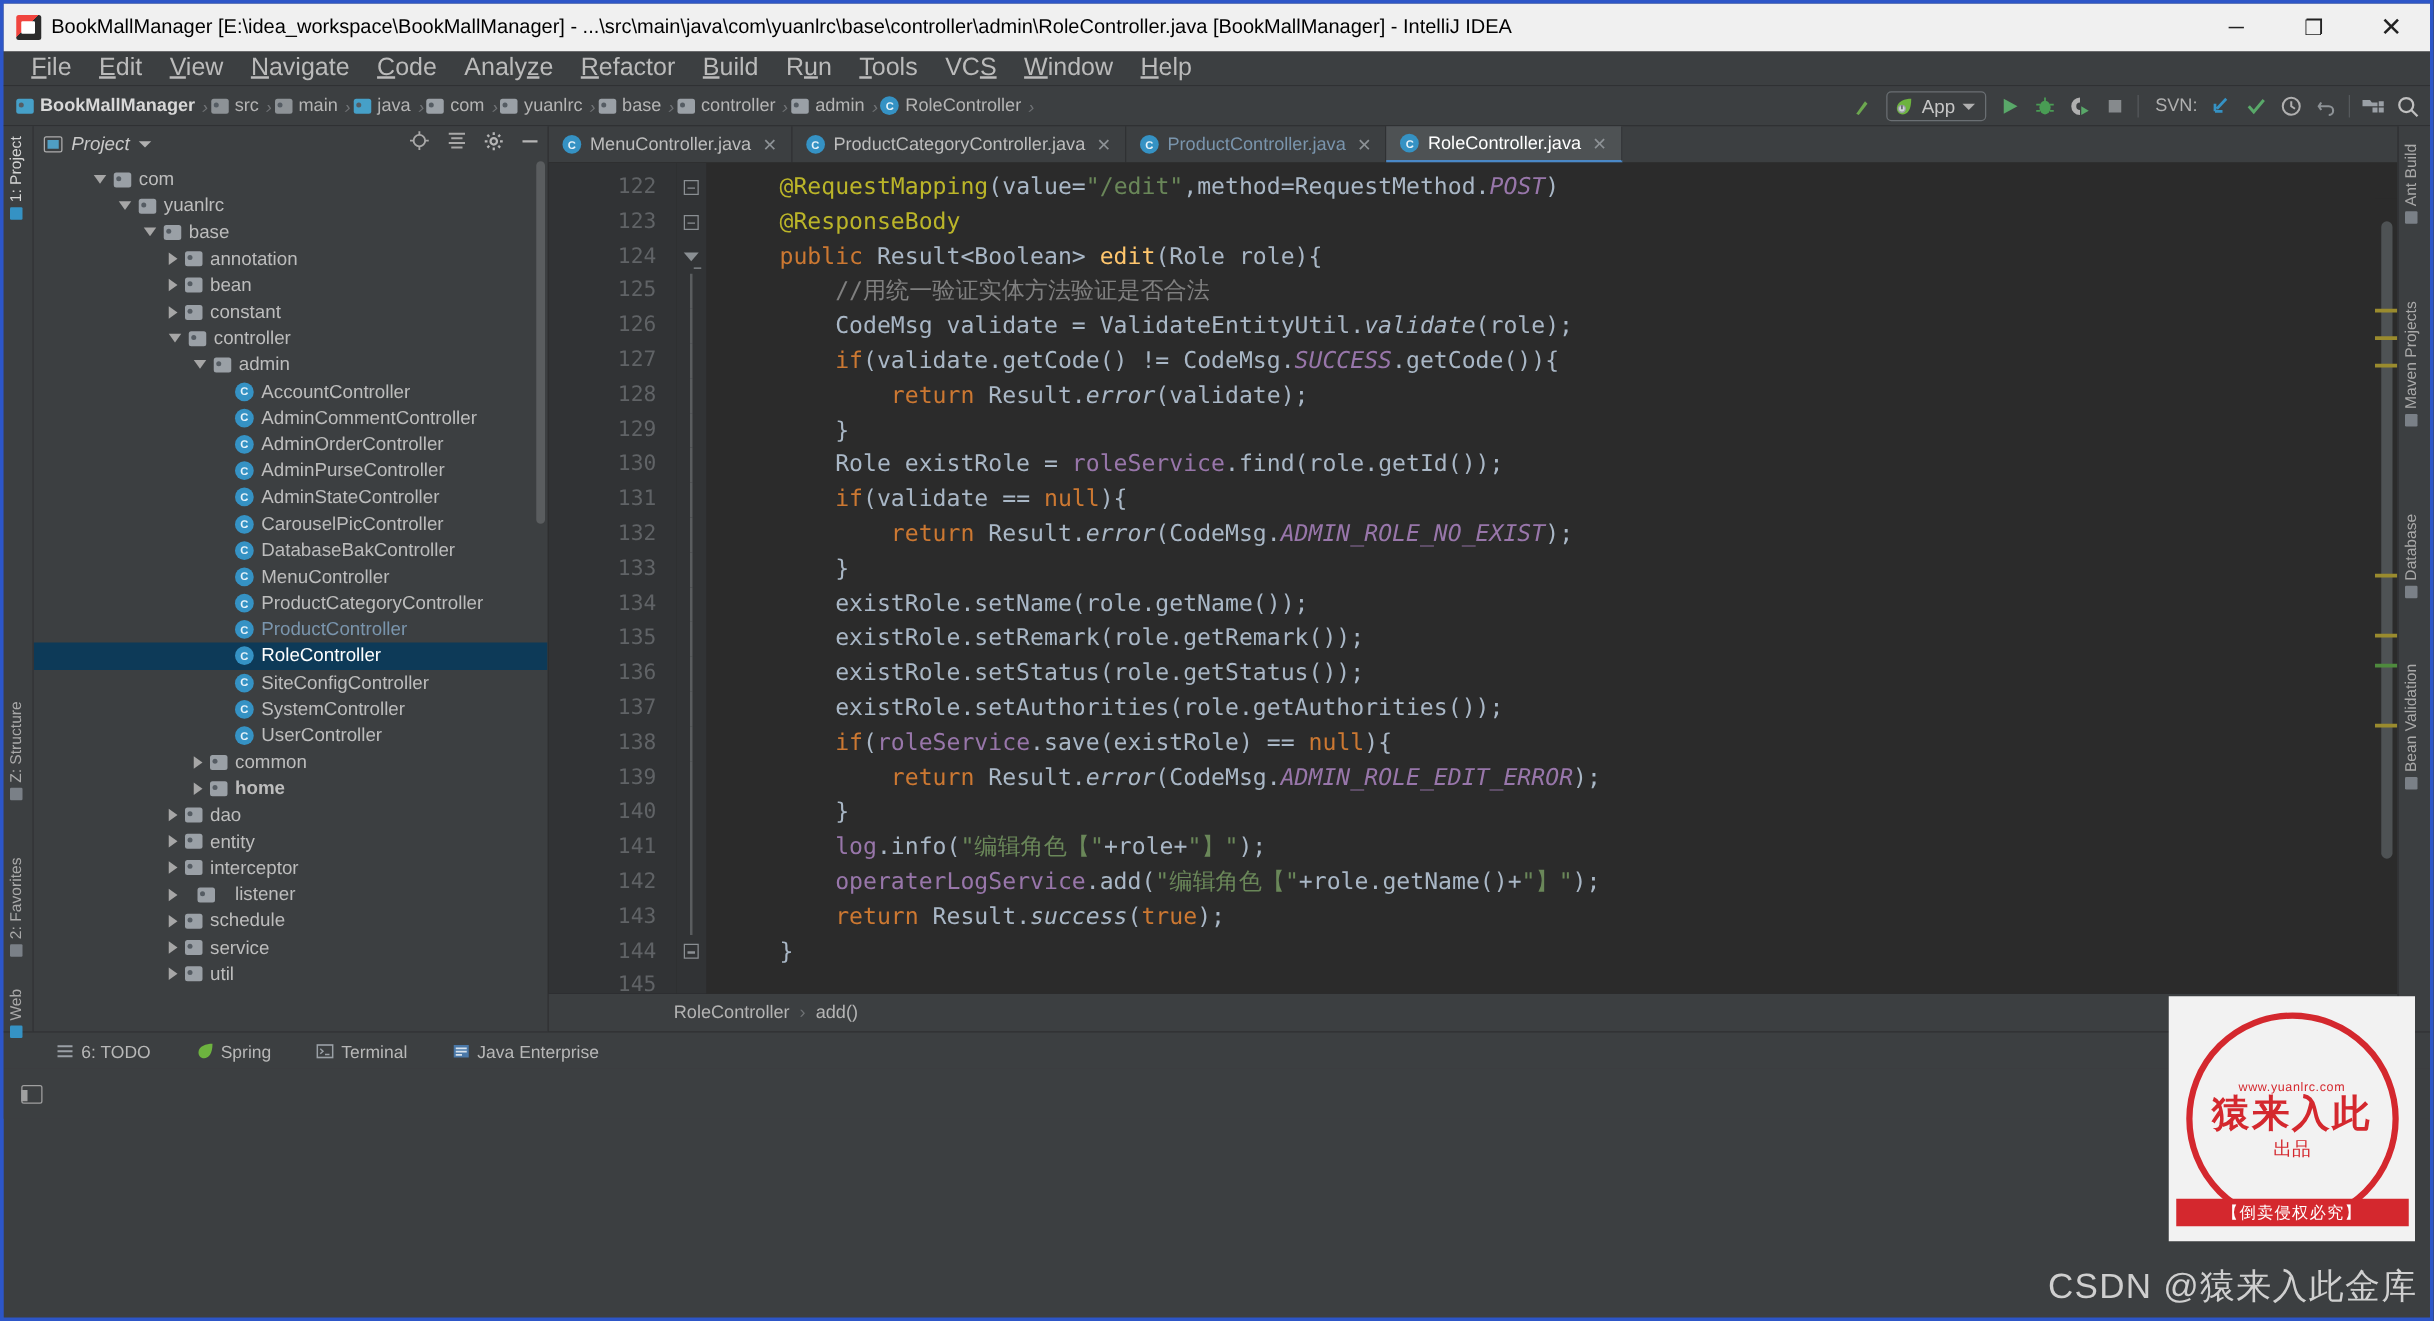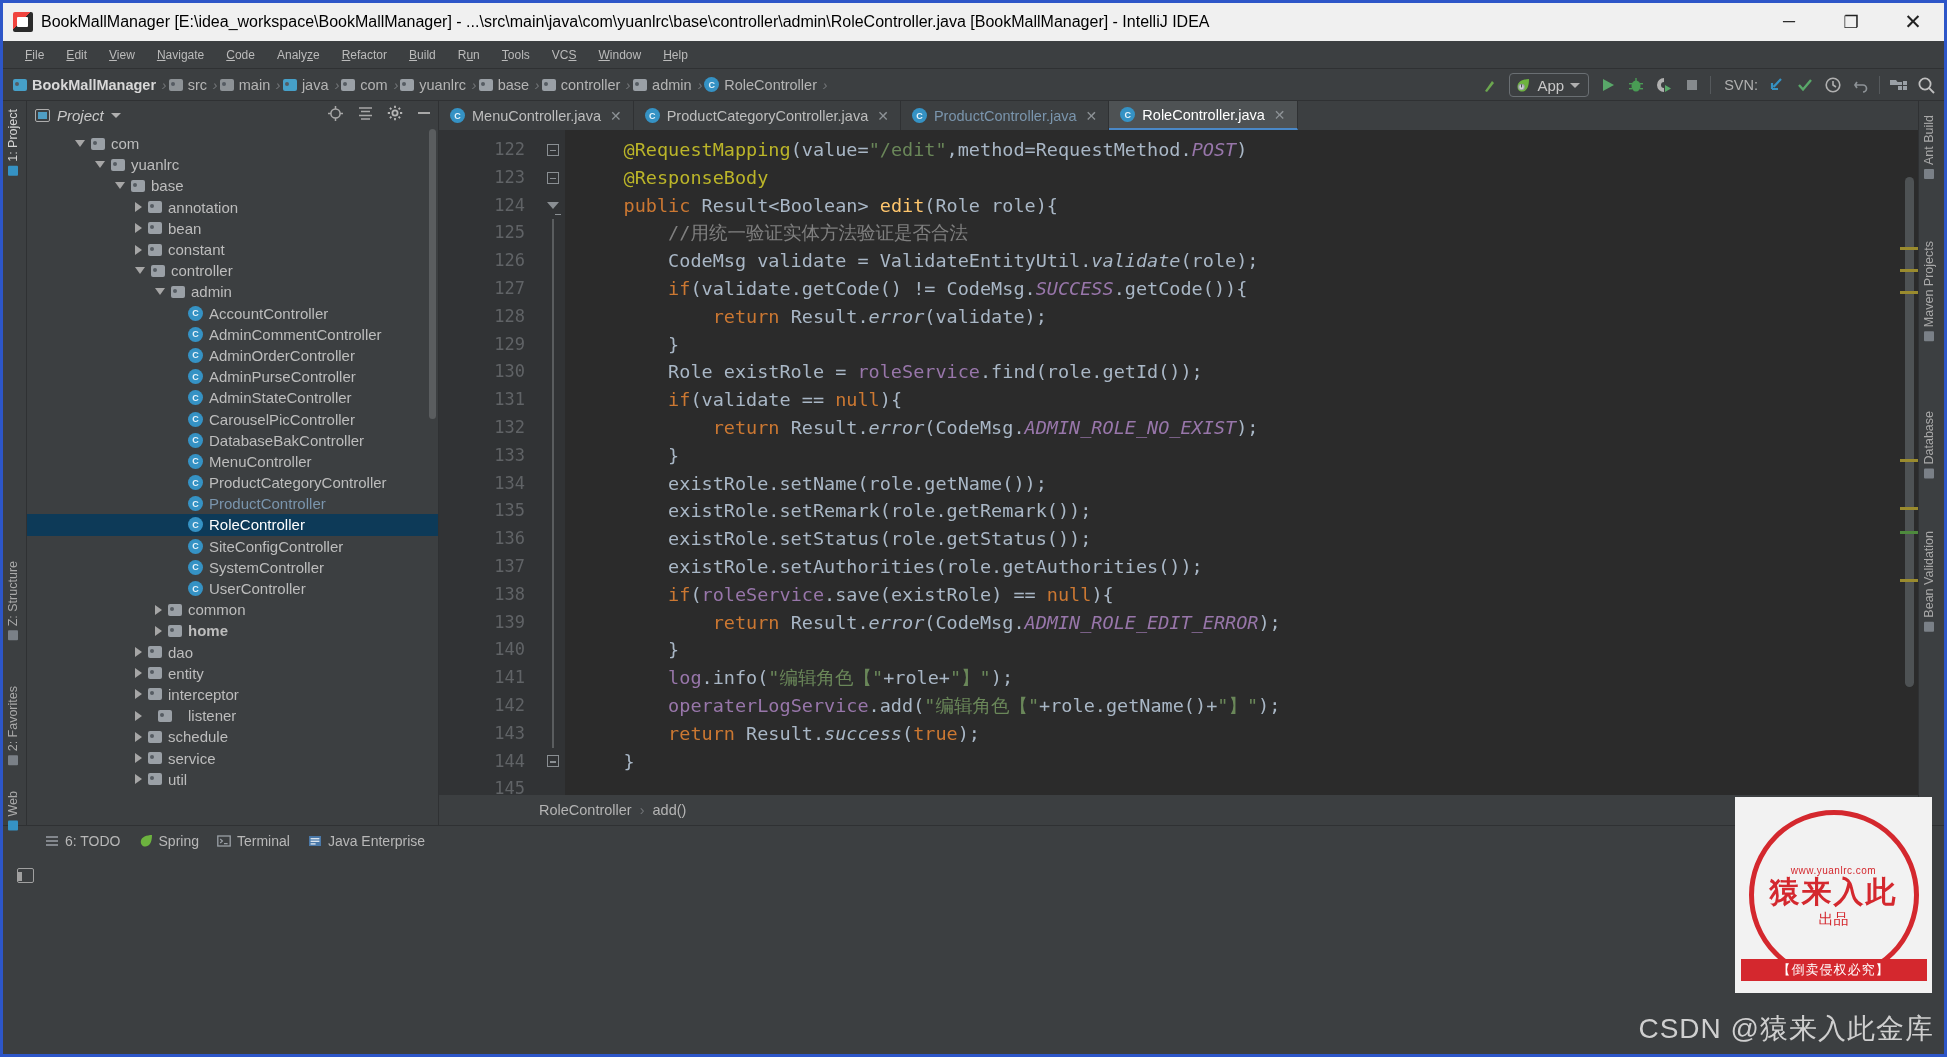--- a/index.html
+++ b/index.html
@@ -19,21 +19,21 @@
              background:#fff; border-radius:1px; }
   .tb-title { font-size:16px; color:#000; white-space:nowrap; overflow:hidden; }
   .winbtns { position:absolute; right:0; top:0; height:38px; display:flex; }
   .winbtn { width:62px; height:38px; display:flex; align-items:center; justify-content:center;
             color:#222; font-size:17px; }
   .winbtn.close { font-size:21px; }
 
   
   .menubar { height:28px; background:#3c3f41; display:flex; align-items:center;
              padding-left:12px; gap:2px; border-bottom:1px solid #2f3133; }
-  .menu-item { font-size:12px; color:#bbbbbb; padding:2px 10px; white-space:nowrap; }
+  .menu-item { font-size:20px; color:#bbbbbb; padding:2px 10px; white-space:nowrap; }
   .menu-item u { text-decoration:underline; }
 
   
   .toolbar { height:32px; background:#3c3f41; display:flex; align-items:center;
              padding-left:10px; position:relative; border-bottom:1px solid #2f3133; }
   .crumb { display:flex; align-items:center; gap:5px; font-size:14.5px; color:#b4b4b4;
            padding-right:4px; white-space:nowrap; }
   .crumb.bold { color:#d8d8d8; font-weight:bold; }
   .crumb-sep { color:#6f7275; font-size:14px; margin:0 2px; transform:skewX(-12deg);}
   .ficon { width:14px;height:12px; background:#9aa0a6; border-radius:2px; position:relative; flex:none;}
@@ -140,21 +140,21 @@
   
   .edcrumb { height:30px; background:#3c3f41; display:flex; align-items:center;
              padding-left:100px; gap:8px; font-size:14.5px; color:#b4b4b4; flex:none; }
 
   
   .rightstrip { width:26px; background:#3c3f41; flex:none; position:relative;
                 border-left:1px solid #2f3133; }
 
   
   .statusbar { height:30px; background:#3c3f41; display:flex; align-items:center;
-               gap:18px; padding-left:42px; border-top:1px solid #2f3133; }
+               gap:36px; padding-left:42px; border-top:1px solid #2f3133; }
   .sb-item { display:flex; align-items:center; gap:6px; font-size:14px; color:#b8b8b8; }
   .sb-icon { width:14px;height:14px; flex:none; }
   .bottombar { height:40px; background:#3c3f41; display:flex; align-items:center;
                padding-left:14px; position:relative; }
   .winicon { width:17px;height:15px;border:1.8px solid #a0a0a0;border-radius:2px;position:relative;}
   .winicon::after{content:"";position:absolute;left:-1px;top:3px;width:5px;height:9px;
                   background:#a0a0a0;}
 
   
   .stamp { position:absolute; right:12px; bottom:61px; width:197px; height:196px;

